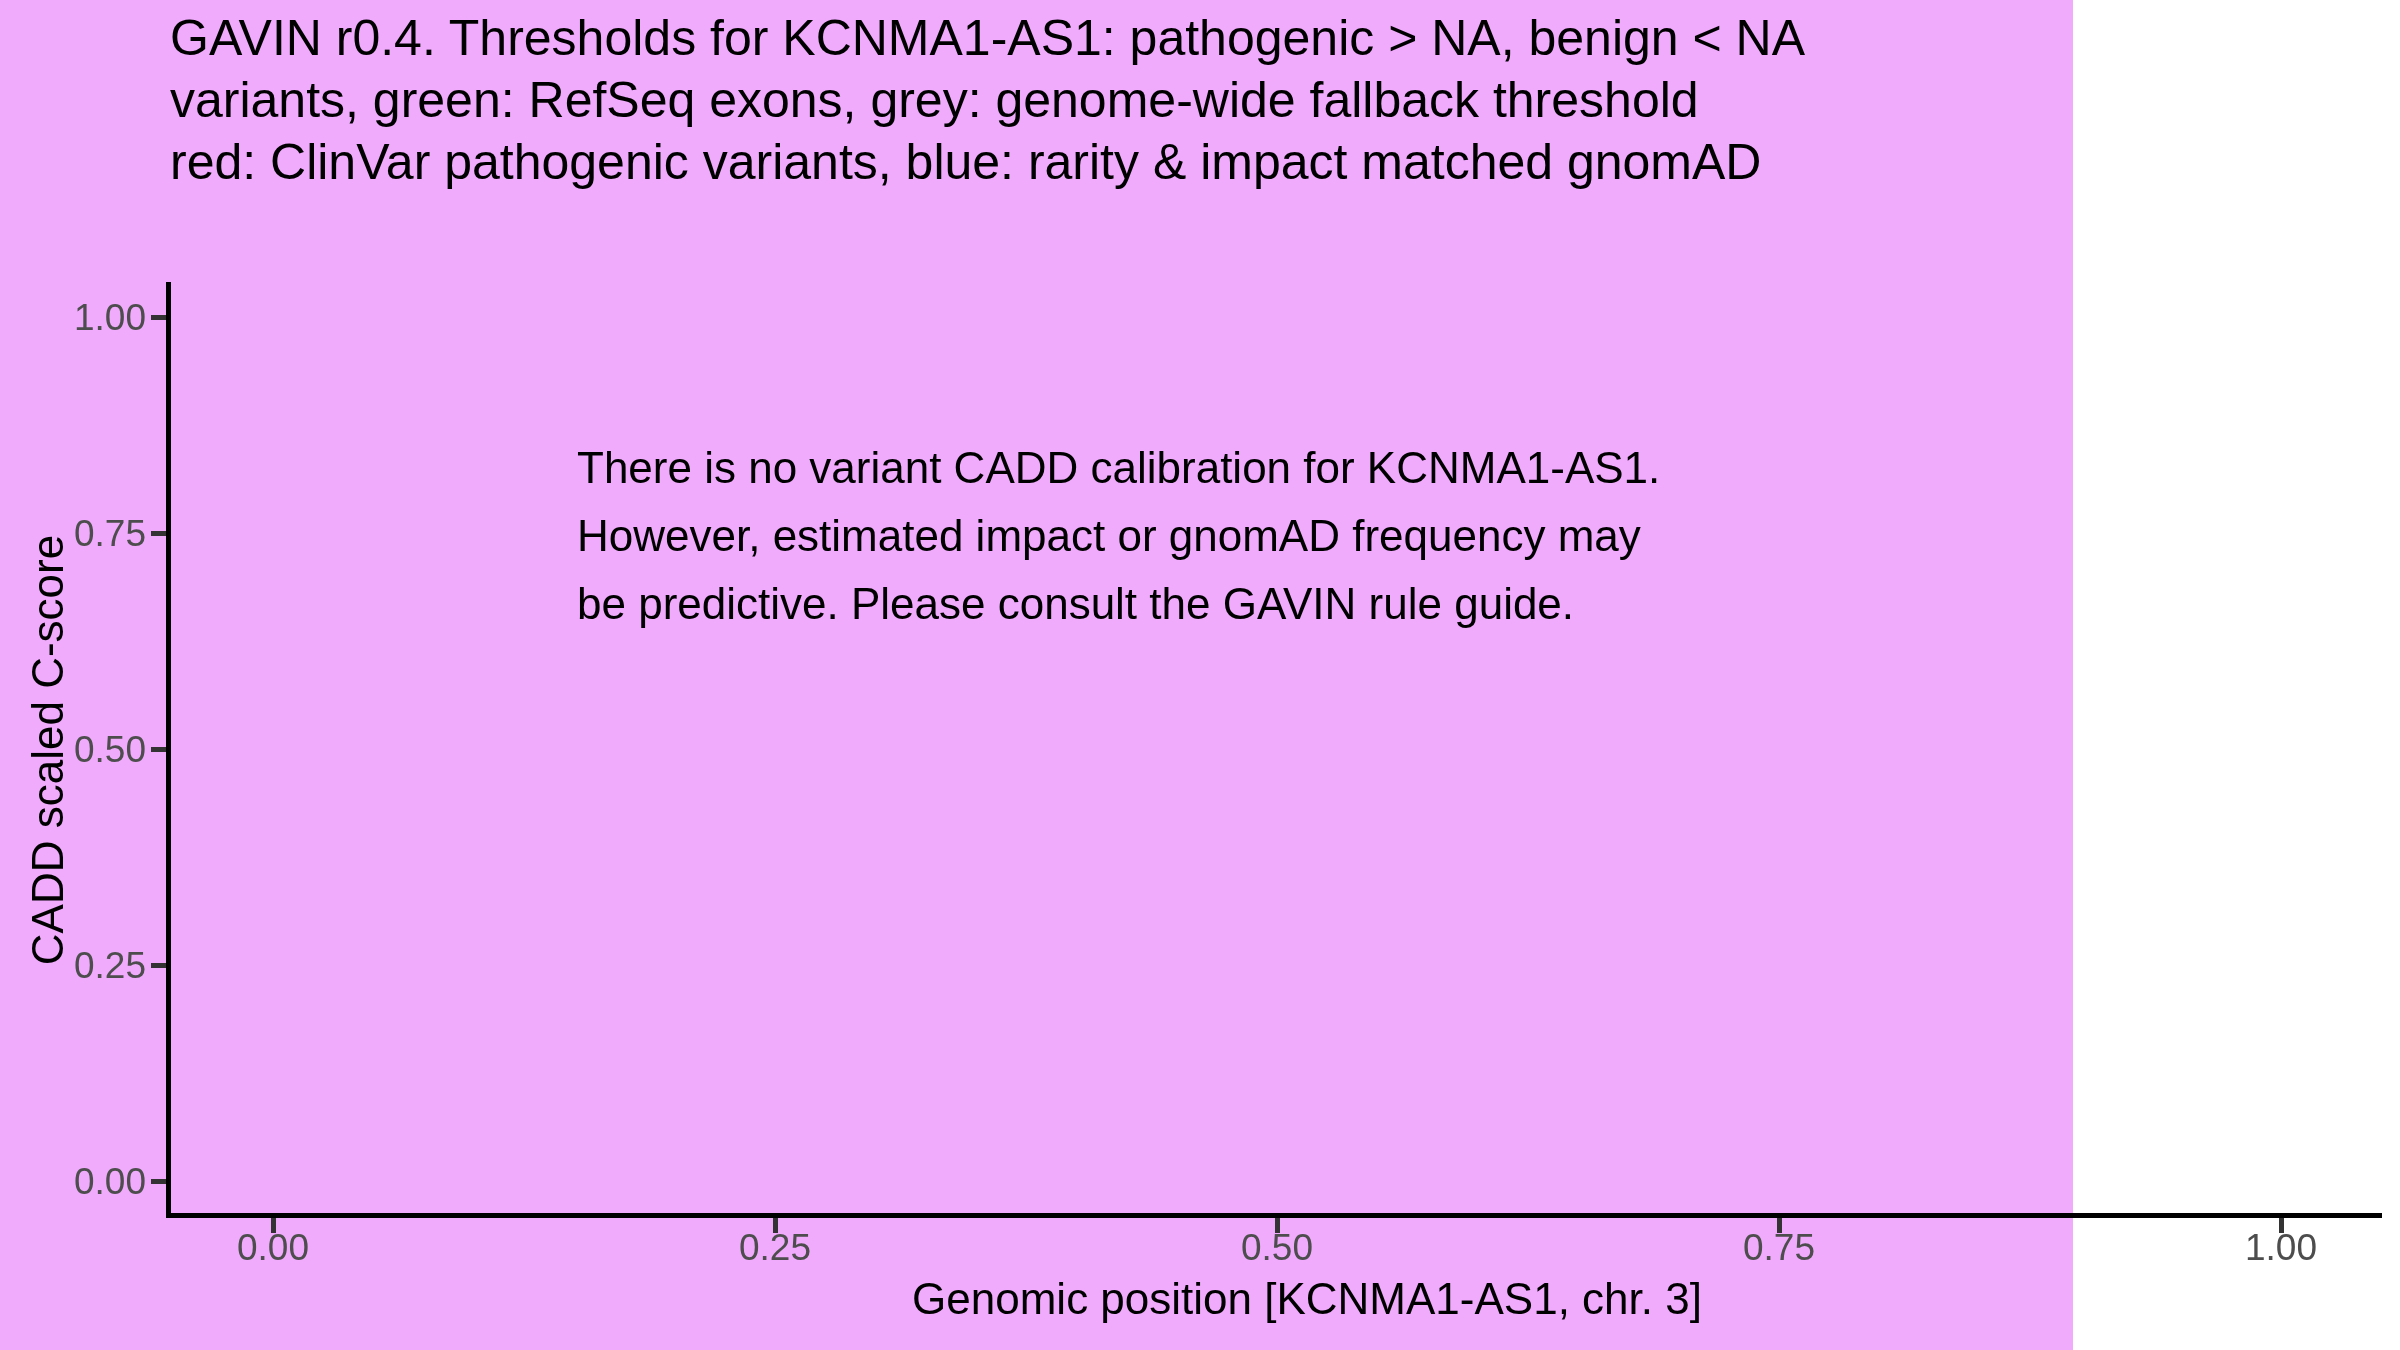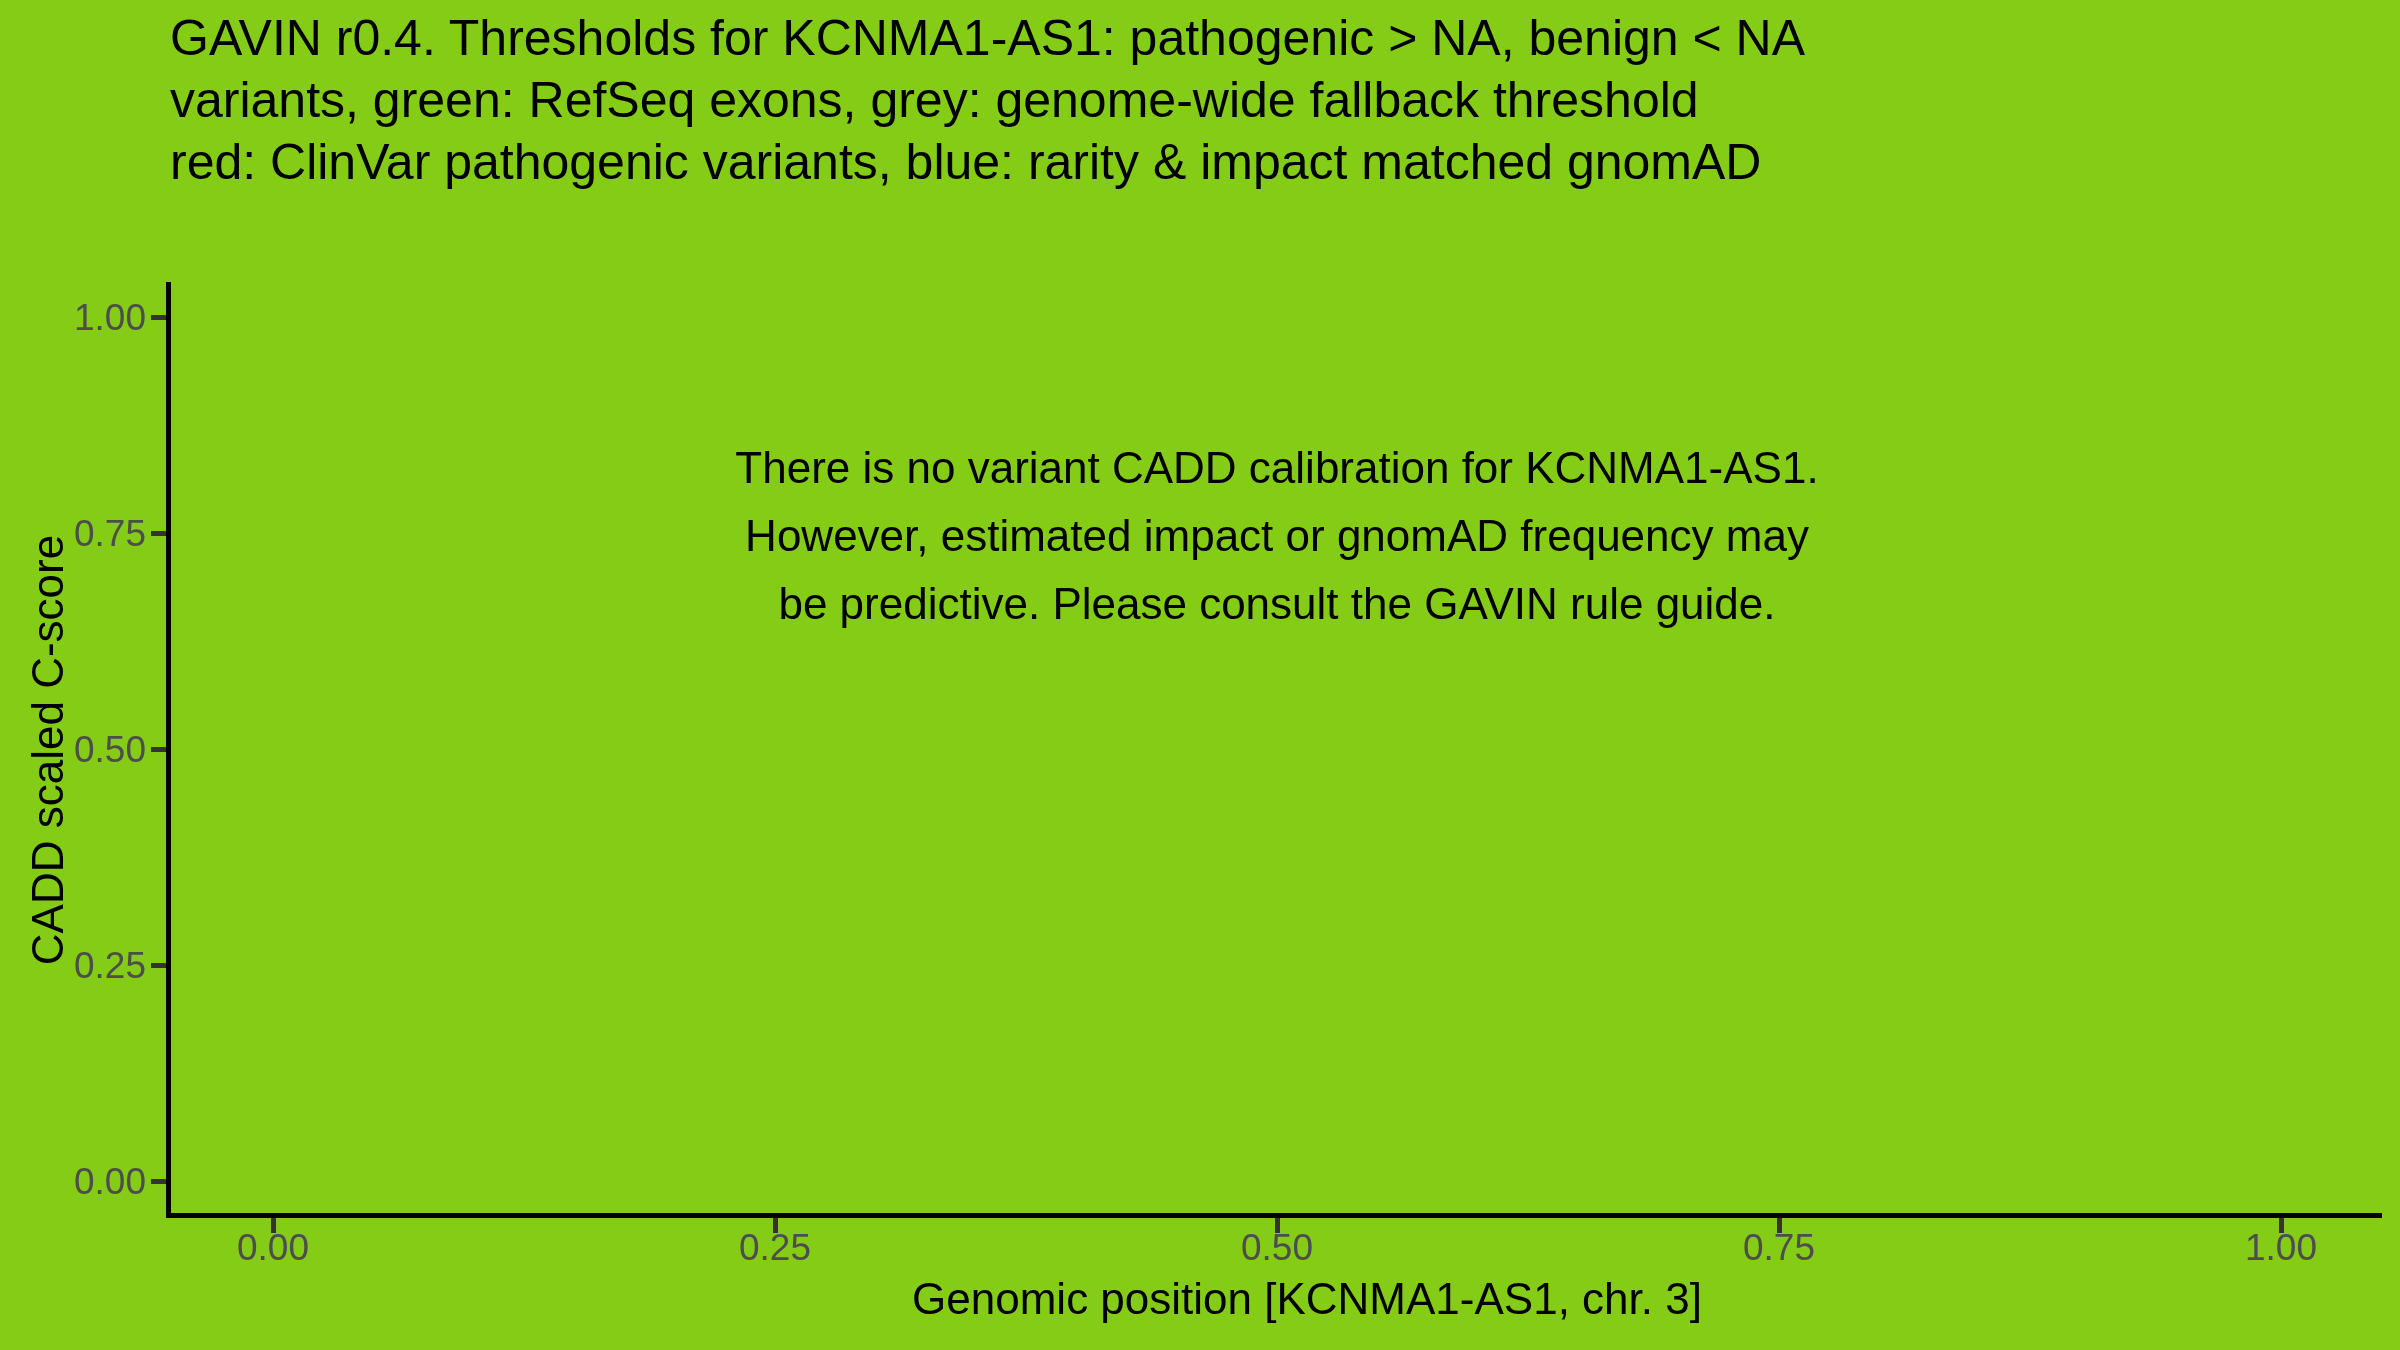--- a/index.html
+++ b/index.html
@@ -2,21 +2,21 @@
 <html><head>
 <meta charset="utf-8">
 <style>
   * { margin: 0; padding: 0; box-sizing: border-box; }
   html, body { background: #ffffff; }
   body {
     width: 2400px; height: 1350px;
     font-family: "Liberation Sans", sans-serif;
     position: relative; overflow: hidden;
   }
-  .figure { position: absolute; left: 0; top: 0; width: 2400px; height: 1350px; background: #84cc16; }
+  .figure { position: absolute; left: 0; top: 0; width: 2073px; height: 1350px; background: #f0abfc; }
 
   
   .chart-title {
     position: absolute; left: 170px; top: 7px;
     font-size: 50px; line-height: 62px; color: #000000;
     white-space: nowrap;
   }
 
   
   .axis-line { position: absolute; background: #000000; }
@@ -44,21 +44,21 @@
   .x-axis-title { left: 607px; top: 1275px; width: 1400px; }
   .y-axis-title {
     left: -452px; top: 726px; width: 1000px; height: 48px;
     transform: rotate(-90deg); transform-origin: center;
   }
 
   
   .annotation {
     position: absolute; left: 577px; top: 434px; width: 1400px;
     font-size: 44px; line-height: 68px; color: #000000;
-    text-align: center; white-space: nowrap;
+    text-align: left; white-space: nowrap;
   }
 </style>
 </head>
 <body>
 
 <div class="figure">
 
   <div class="chart-title">
     <div>GAVIN r0.4. Thresholds for KCNMA1-AS1: pathogenic &gt; NA, benign &lt; NA</div>
     <div>variants, green: RefSeq exons, grey: genome-wide fallback threshold</div>

